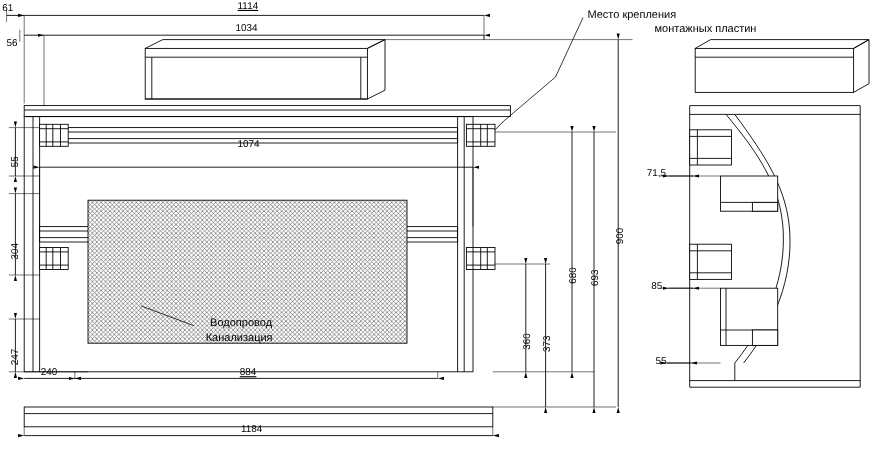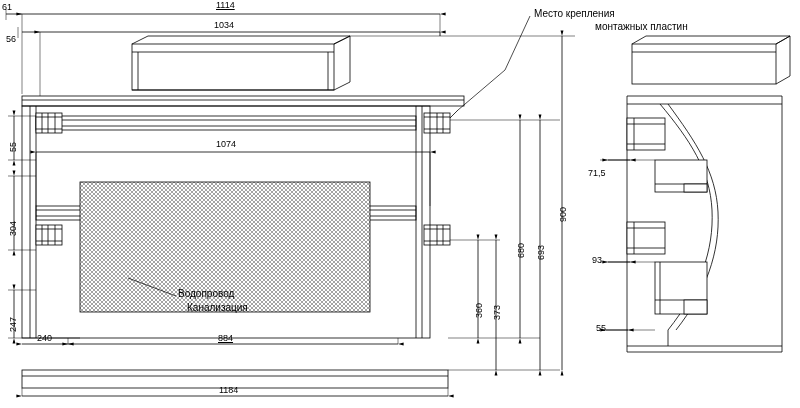--- a/index.html
+++ b/index.html
@@ -221,38 +221,38 @@
       <line x1="608" y1="262" x2="630" y2="262" marker-start="url(#arrowStart)" marker-end="url(#arrowEnd)"></line>
       <line x1="600" y1="330" x2="655" y2="330" stroke-width="0.5"></line>
       <line x1="606" y1="330" x2="628" y2="330" marker-start="url(#arrowStart)" marker-end="url(#arrowEnd)"></line>
     </g>
   </svg>
 
   <div class="dimtext" style="left:216px; top:0px;text-decoration:underline;">1114</div>
   <div class="dimtext" style="left:214px; top:20px;">1034</div>
   <div class="dimtext" style="left:2px; top:2px;">61</div>
   <div class="dimtext" style="left:6px; top:34px;">56</div>
-  <div class="dimtext" style="left:216px; top:139px;">1074</div>
+  <div class="dimtext" style="left:216px; top:126px;">1074</div>
   <div class="dimtext" style="left:218px; top:333px;text-decoration:underline;">884</div>
   <div class="dimtext" style="left:37px; top:333px;">240</div>
   <div class="dimtext" style="left:219px; top:385px;">1184</div>
 
   <div class="dimtext vert" style="left:8px; top:152px;">55</div>
   <div class="dimtext vert" style="left:8px; top:236px;">304</div>
   <div class="dimtext vert" style="left:8px; top:332px;">247</div>
 
   <div class="dimtext vert" style="left:474px; top:318px;">360</div>
   <div class="dimtext vert" style="left:492px; top:320px;">373</div>
   <div class="dimtext vert" style="left:516px; top:258px;">680</div>
   <div class="dimtext vert" style="left:536px; top:260px;">693</div>
   <div class="dimtext vert" style="left:558px; top:222px;">900</div>
 
-  <div class="dimtext" style="left:588px; top:168px;">71,5</div>
-  <div class="dimtext" style="left:592px; top:255px;">93</div>
+  <div class="dimtext" style="left:588px; top:152px;">71,5</div>
+  <div class="dimtext" style="left:592px; top:255px;">85</div>
   <div class="dimtext" style="left:596px; top:323px;">55</div>
 
   <div class="note" style="left:534px; top:8px;">Место крепления</div>
   <div class="note" style="left:558px; top:21px;margin-left:37px;">монтажных пластин</div>
 
-  <div class="label" style="left:178px; top:288px;">Водопровод</div>
+  <div class="label" style="left:178px; top:288px;padding-left:13px;">Водопровод</div>
   <div class="label" style="left:187px; top:302px;">Канализация</div>
 
 </div>
 
 </body></html>

